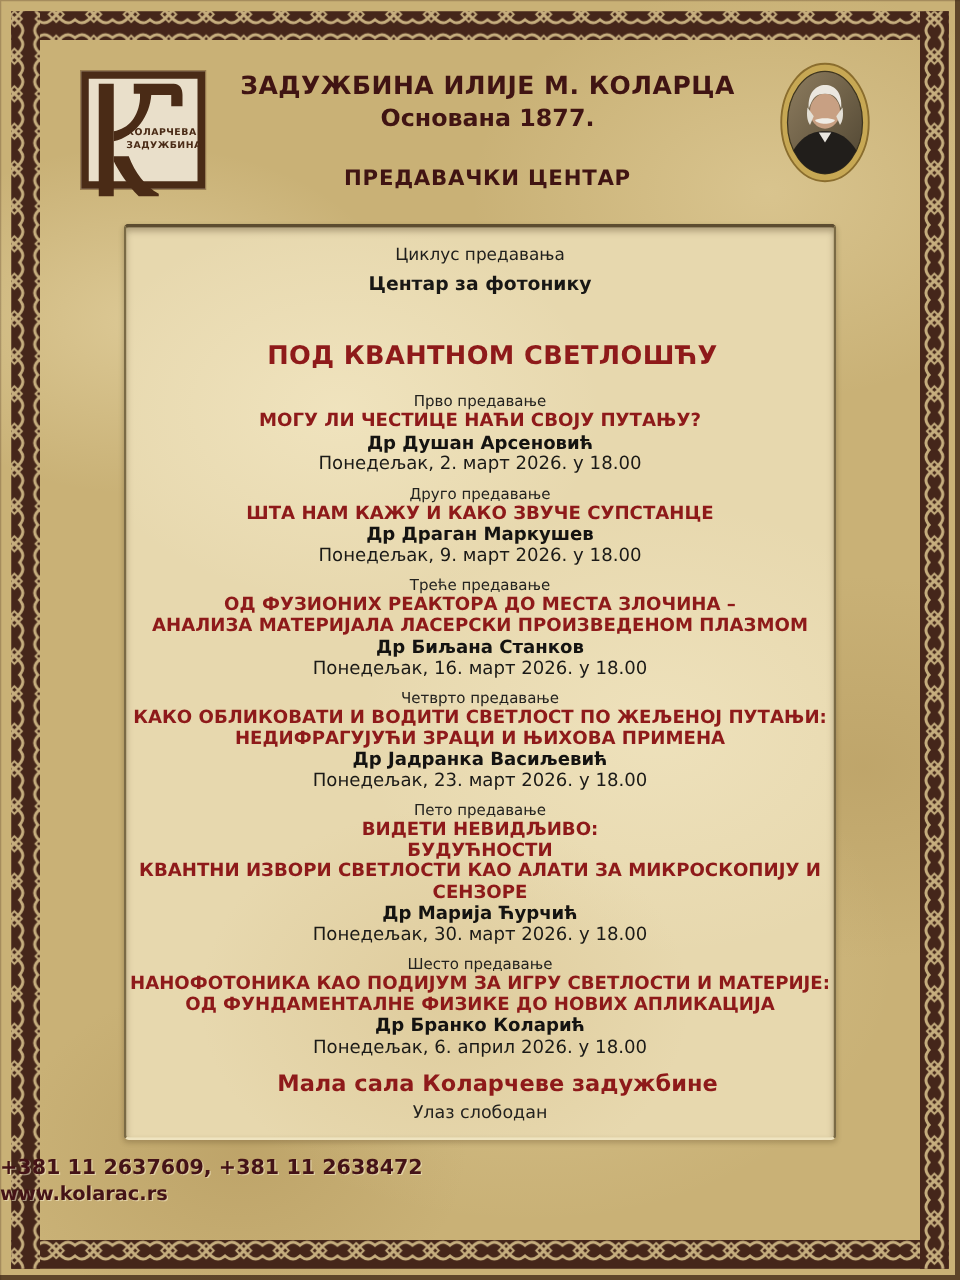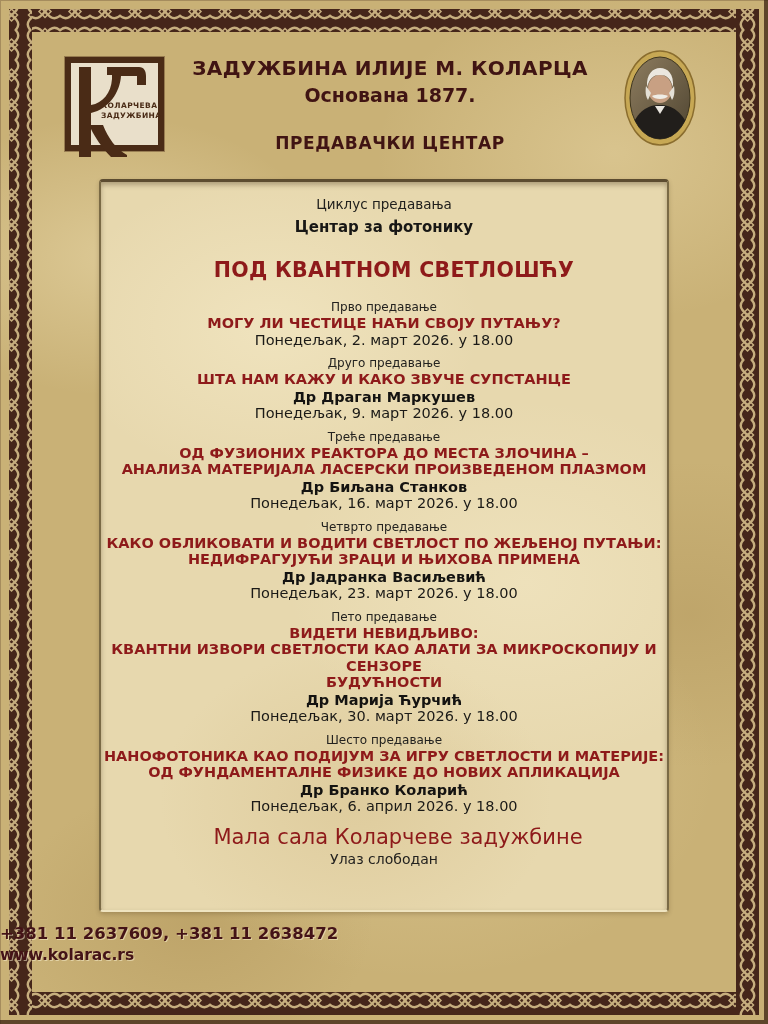--- a/index.html
+++ b/index.html
@@ -47,29 +47,29 @@
     border-top:3px solid #5c4c30;
     border-bottom-color:#efe4c0;
     box-shadow:inset 0 3px 5px rgba(70,52,25,.35), 0 2px 4px rgba(70,52,25,.25);
     padding-top:14px;
   }
   .cycle{font-size:13.5px;line-height:16px;color:#21201d;}
   .collab{font-size:15px;line-height:18px;margin-top:16px;color:#181715;}
   .collab b{font-weight:bold;}
   .dept{font-size:15px;line-height:18px;font-weight:bold;margin-top:6px;color:#181715;}
   .series-title{font-size:20.5px;line-height:24px;font-weight:bold;color:#8e1a1a;
-    letter-spacing:.3px;margin-top:22px;padding-left:20px;}
+    letter-spacing:.3px;margin-top:36px;padding-left:20px;}
   .lectures{margin-top:18px;display:flex;flex-direction:column;gap:8px;}
   .lecture{}
   .lec-label{font-size:12px;line-height:14px;color:#23221f;margin-bottom:1px;}
   .lec-title{font-size:14.5px;line-height:16.5px;font-weight:bold;color:#8e1a1a;margin:1px 0 0 0;}
   .lec-title span{display:block;}
   .lec-speaker{font-size:14.5px;line-height:16.5px;font-weight:bold;color:#141311;margin-top:1px;}
   .lec-date{font-size:14.5px;line-height:16.5px;color:#1b1a17;}
-  .venue{font-size:21px;line-height:22px;font-weight:normal;color:#8e1a1a;margin-top:11px;margin-left:28px;}
+  .venue{font-size:18px;line-height:22px;font-weight:bold;color:#8e1a1a;margin-top:11px;margin-left:28px;}
   .admission{font-size:14px;line-height:17px;color:#23221f;margin-top:3px;}
 
   
   .contact{position:absolute;left:0;right:0;top:924px;text-align:left;color:#441317;
     text-shadow:1px 1px 0 rgba(248,238,205,.55);}
   .phones{font-size:16.5px;line-height:20px;font-weight:bold;}
   .website{font-size:15.5px;line-height:19px;font-weight:bold;margin-top:2px;}
   .email{font-size:15.5px;line-height:19px;font-weight:bold;margin-top:2px;}
 </style>
 </head>
@@ -150,20 +150,21 @@
 
     <div class="series-title">ПОД КВАНТНОМ СВЕТЛОШЋУ</div>
 
     <div class="lectures">
 
       <section class="lecture">
         <div class="lec-label">Прво предавање</div>
         <h3 class="lec-title">
           <span>МОГУ ЛИ ЧЕСТИЦЕ НАЋИ СВОЈУ ПУТАЊУ?</span>
         </h3>
+        <div class="lec-speaker">Др Душан Арсеновић</div>
         <div class="lec-date">Понедељак, 2. март 2026. у 18.00</div>
       </section>
 
       <section class="lecture">
         <div class="lec-label">Друго предавање</div>
         <h3 class="lec-title">
           <span>ШТА НАМ КАЖУ И КАКО ЗВУЧЕ СУПСТАНЦЕ</span>
         </h3>
         <div class="lec-speaker">Др Драган Маркушев</div>
         <div class="lec-date">Понедељак, 9. март 2026. у 18.00</div>
@@ -186,22 +187,22 @@
           <span>НЕДИФРАГУЈУЋИ ЗРАЦИ И ЊИХОВА ПРИМЕНА</span>
         </h3>
         <div class="lec-speaker">Др Јадранка Васиљевић</div>
         <div class="lec-date">Понедељак, 23. март 2026. у 18.00</div>
       </section>
 
       <section class="lecture">
         <div class="lec-label">Пето предавање</div>
         <h3 class="lec-title">
           <span>ВИДЕТИ НЕВИДЉИВО:</span>
+          <span>БУДУЋНОСТИ</span>
           <span>КВАНТНИ ИЗВОРИ СВЕТЛОСТИ КАО АЛАТИ ЗА МИКРОСКОПИЈУ И СЕНЗОРЕ</span>
-          <span>БУДУЋНОСТИ</span>
         </h3>
         <div class="lec-speaker">Др Марија Ћурчић</div>
         <div class="lec-date">Понедељак, 30. март 2026. у 18.00</div>
       </section>
 
       <section class="lecture">
         <div class="lec-label">Шесто предавање</div>
         <h3 class="lec-title">
           <span>НАНОФОТОНИКА КАО ПОДИЈУМ ЗА ИГРУ СВЕТЛОСТИ И МАТЕРИЈЕ:</span>
           <span>ОД ФУНДАМЕНТАЛНЕ ФИЗИКЕ ДО НОВИХ АПЛИКАЦИЈА</span>

